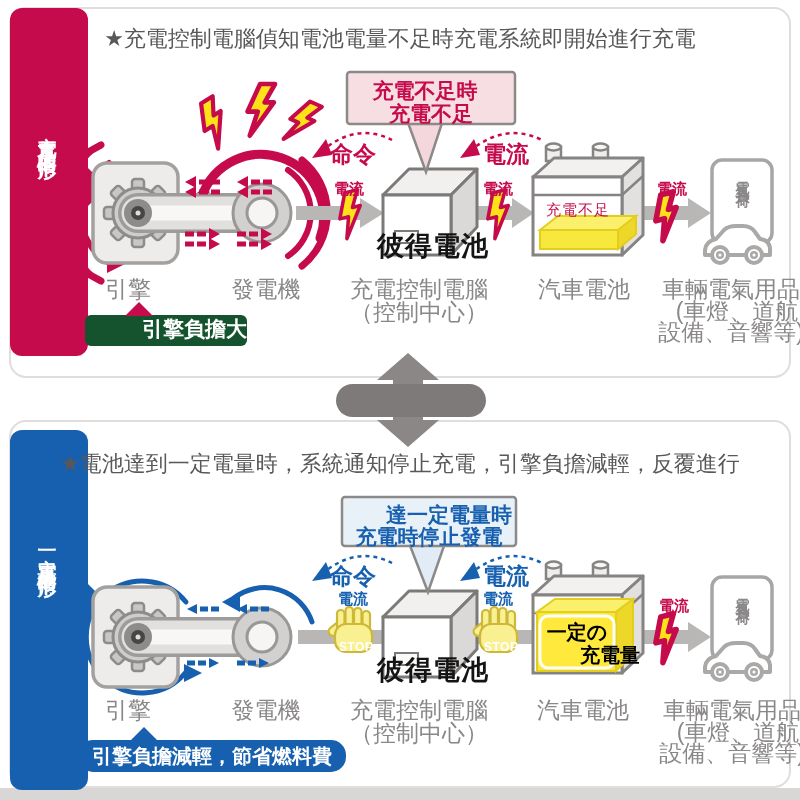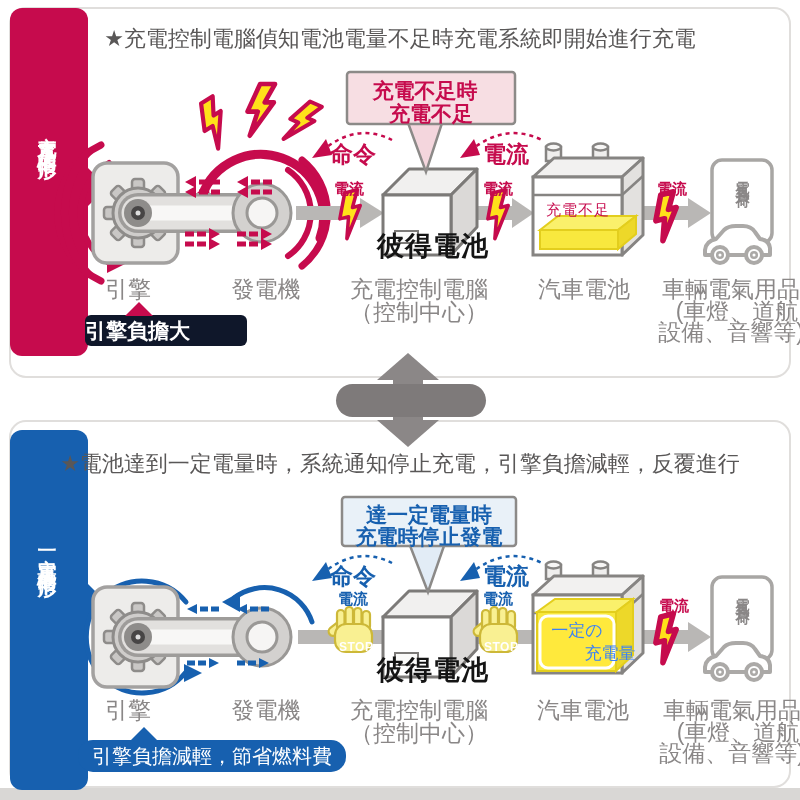--- a/index.html
+++ b/index.html
@@ -11,31 +11,31 @@
   .vt{writing-mode:vertical-rl;text-orientation:upright;}
   .sideLbl{color:#fff;font-size:19px;font-weight:bold;letter-spacing:4px;}
   .calloutRed{color:#C60B4D;font-size:21px;font-weight:bold;text-align:center;}
   .calloutBlue{color:#1760AF;font-size:21px;font-weight:bold;text-align:center;}
   .bigRed{color:#C60B4D;font-size:23px;font-weight:bold;}
   .bigBlue{color:#1760AF;font-size:23px;font-weight:bold;}
   .smRed{color:#C60B4D;font-size:15px;font-weight:bold;}
   .smBlue{color:#1760AF;font-size:15px;font-weight:bold;}
   .lbl{color:#8A8787;font-size:23px;font-weight:500;transform:translateX(-50%);}
   .wm{color:#141414;font-size:27px;font-weight:600;letter-spacing:1px;margin-top:32px;}
-  .tagRed{background:#0f172a;color:#fff;font-size:21px;font-weight:bold;
-          border-radius:6px;text-align:left;}
-  .tagBlue{background:#1760AF;color:#fff;font-size:20px;font-weight:normal;
+  .tagRed{background:#14532d;color:#fff;font-size:21px;font-weight:bold;
+          border-radius:6px;text-align:right;font-family:Liberation Mono, monospace;}
+  .tagBlue{background:#1760AF;color:#fff;font-size:20px;font-weight:bold;
            border-radius:15px;text-align:center;}
   .tagPtr{position:absolute;width:0;height:0;border-left:14px solid transparent;
           border-right:14px solid transparent;}
   .pill{color:#fff;font-size:21px;font-weight:bold;text-align:center;}
   .loadLbl{color:#8A8787;font-size:14px;font-weight:bold;letter-spacing:4px;}
   .stop{color:#fff;font-size:12px;font-weight:bold;letter-spacing:0.5px;}
   .batRed{color:#C60B4D;font-size:15px;font-weight:normal;letter-spacing:1px;}
-  .batBlue{color:#3b82f6;font-size:17px;font-weight:normal;transform:translateX(-50%);}
+  .batBlue{color:#000000;font-size:20px;font-weight:bold;transform:translateX(-50%);}
 </style>
 </head>
 <body>
 
 <div id="stage">
 
 <svg id="art" width="800" height="800" viewBox="0 0 800 800">
   <defs>
     <path id="boltP" d="M14,0 L27,0 L18,16 L26,16 L5,45 L12,24 L3,24 Z"></path>
     <g id="handShape">
@@ -291,21 +291,21 @@
 
 <div class="txt tagRed" style="left:85px;top:315px;width:162px;height:31px;line-height:31px;">
   <span class="tagPtr" style="border-bottom:14px solid #C60B4D;top:-13px;left:40px;"></span>
   <span>引擎負擔大</span>
 </div>
 
 
 <div class="txt hdr" style="left:0;top:449px;">★電池達到一定電量時，系統通知停止充電，引擎負擔減輕，反覆進行</div>
 <div class="txt sideLbl vt" style="left:34px;top:540px;">一定電量的情形</div>
 
-<div class="txt calloutBlue" style="left:342px;top:501px;width:174px;">達一定電量時</div>
+<div class="txt calloutBlue" style="left:362px;top:501px;width:174px;">達一定電量時</div>
 <div class="txt calloutBlue" style="left:342px;top:523px;width:174px;">充電時停止發電</div>
 
 <div class="txt bigBlue" style="left:330px;top:561px;">命令</div>
 <div class="txt bigBlue" style="left:483px;top:561px;">電流</div>
 
 <div class="txt smBlue" style="left:338px;top:590px;">電流</div>
 <div class="txt smBlue" style="left:483px;top:590px;">電流</div>
 <div class="txt smRed" style="left:659px;top:597px;">電流</div>
 
 <div class="txt stop" style="left:339px;top:640px;width:30px;text-align:center;">STOP</div>

